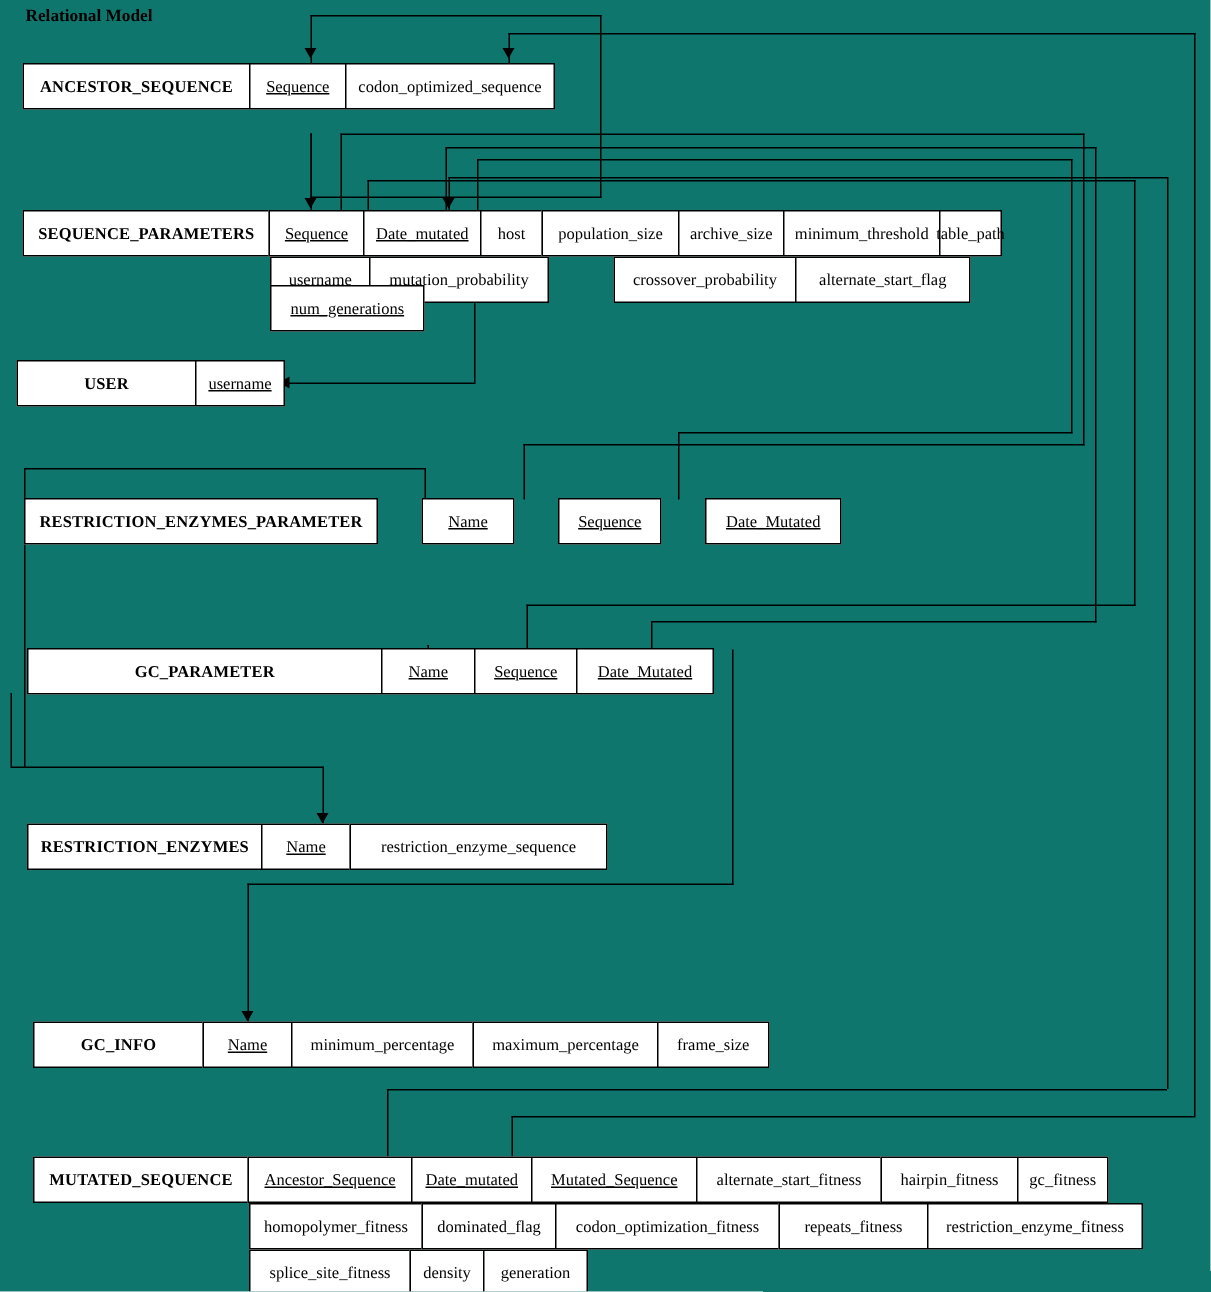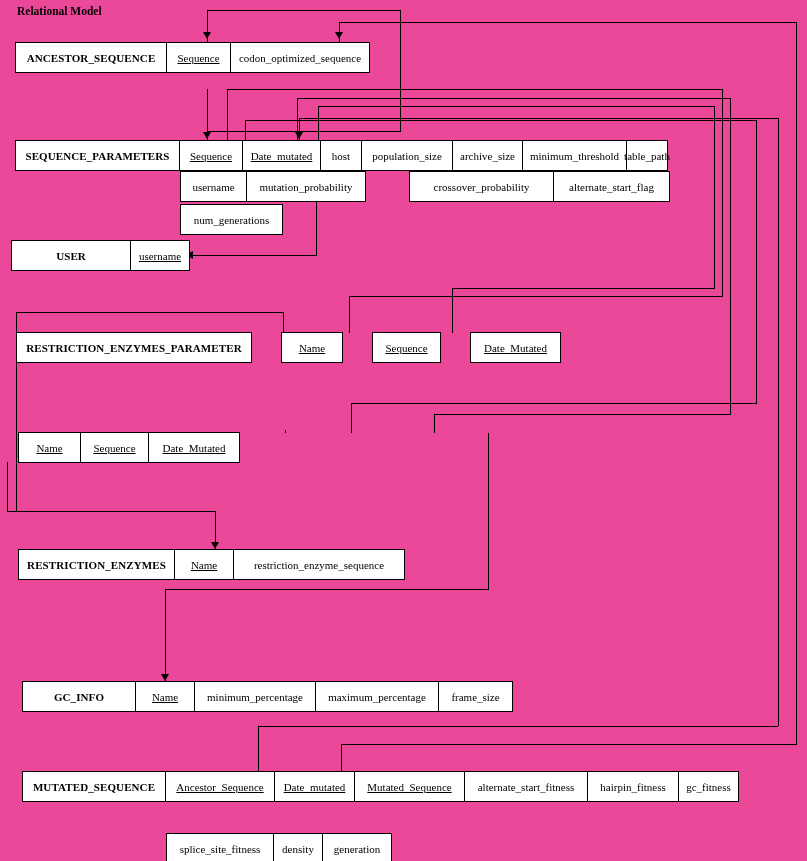--- a/index.html
+++ b/index.html
@@ -7,21 +7,21 @@
     padding: 0;
     background: #ffffff;
   }
   body {
     font-family: "Liberation Serif", "DejaVu Serif", serif;
   }
   #canvas {
     position: relative;
     width: 807px;
     height: 861px;
-    background: #ec4899;
+    background: #0f766e;
     overflow: hidden;
   }
   .title {
     position: absolute;
     font-weight: bold;
     font-size: 11.5px;
     font-family: "Liberation Serif", "DejaVu Serif", serif;
     color: #000;
     white-space: nowrap;
   }
@@ -191,28 +191,28 @@
         <span>table_path</span>
       </div>
   </div>
   <div class="relrow" style="left:180px; top:171px;">
     <div class="cell" style="width:67px;">
         <span>username</span>
       </div>
     <div class="cell" style="width:120px;">
         <span>mutation_probability</span>
       </div>
-    <div class="cell" style="width:145px;margin-left:43px;">
+    <div class="cell" style="width:122px;margin-left:43px;">
         <span>crossover_probability</span>
       </div>
     <div class="cell" style="width:117px;">
         <span>alternate_start_flag</span>
       </div>
   </div>
-  <div class="relrow" style="left:180px; top:204px;">
+  <div class="relrow" style="left:180px; top:190px;text-decoration:underline;">
     <div class="cell" style="width:103px;">
         <span>num_generations</span>
       </div>
   </div>
 
   <div class="relrow" style="left:11px; top:240px;">
     <div class="cell ent" style="width:120px;">
         <span>USER</span>
       </div>
     <div class="cell" style="width:60px;">
@@ -229,20 +229,23 @@
       </div>
     <div class="cell" style="width:69px;">
         <span class="pk">Sequence</span>
       </div>
     <div class="cell" style="width:91px;">
         <span class="pk">Date_Mutated</span>
       </div>
   </div>
 
   <div class="relrow" style="left:18px; top:432px;">
+    <div class="cell ent" style="width:237px;">
+        <span>GC_PARAMETER</span>
+      </div>
     <div class="cell" style="width:63px;">
         <span class="pk">Name</span>
       </div>
     <div class="cell" style="width:69px;">
         <span class="pk">Sequence</span>
       </div>
     <div class="cell" style="width:92px;">
         <span class="pk">Date_Mutated</span>
       </div>
   </div>
@@ -293,20 +296,37 @@
     <div class="cell" style="width:124px;">
         <span>alternate_start_fitness</span>
       </div>
     <div class="cell" style="width:92px;">
         <span>hairpin_fitness</span>
       </div>
     <div class="cell" style="width:61px;">
         <span>gc_fitness</span>
       </div>
   </div>
+  <div class="relrow" style="left:166px; top:802px;">
+    <div class="cell" style="width:116px;">
+        <span>homopolymer_fitness</span>
+      </div>
+    <div class="cell" style="width:90px;">
+        <span>dominated_flag</span>
+      </div>
+    <div class="cell" style="width:150px;">
+        <span>codon_optimization_fitness</span>
+      </div>
+    <div class="cell" style="width:100px;">
+        <span>repeats_fitness</span>
+      </div>
+    <div class="cell" style="width:144px;">
+        <span>restriction_enzyme_fitness</span>
+      </div>
+  </div>
   <div class="relrow" style="left:166px; top:833px;">
     <div class="cell" style="width:108px;">
         <span>splice_site_fitness</span>
       </div>
     <div class="cell" style="width:50px;">
         <span>density</span>
       </div>
     <div class="cell" style="width:70px;">
         <span>generation</span>
       </div>

